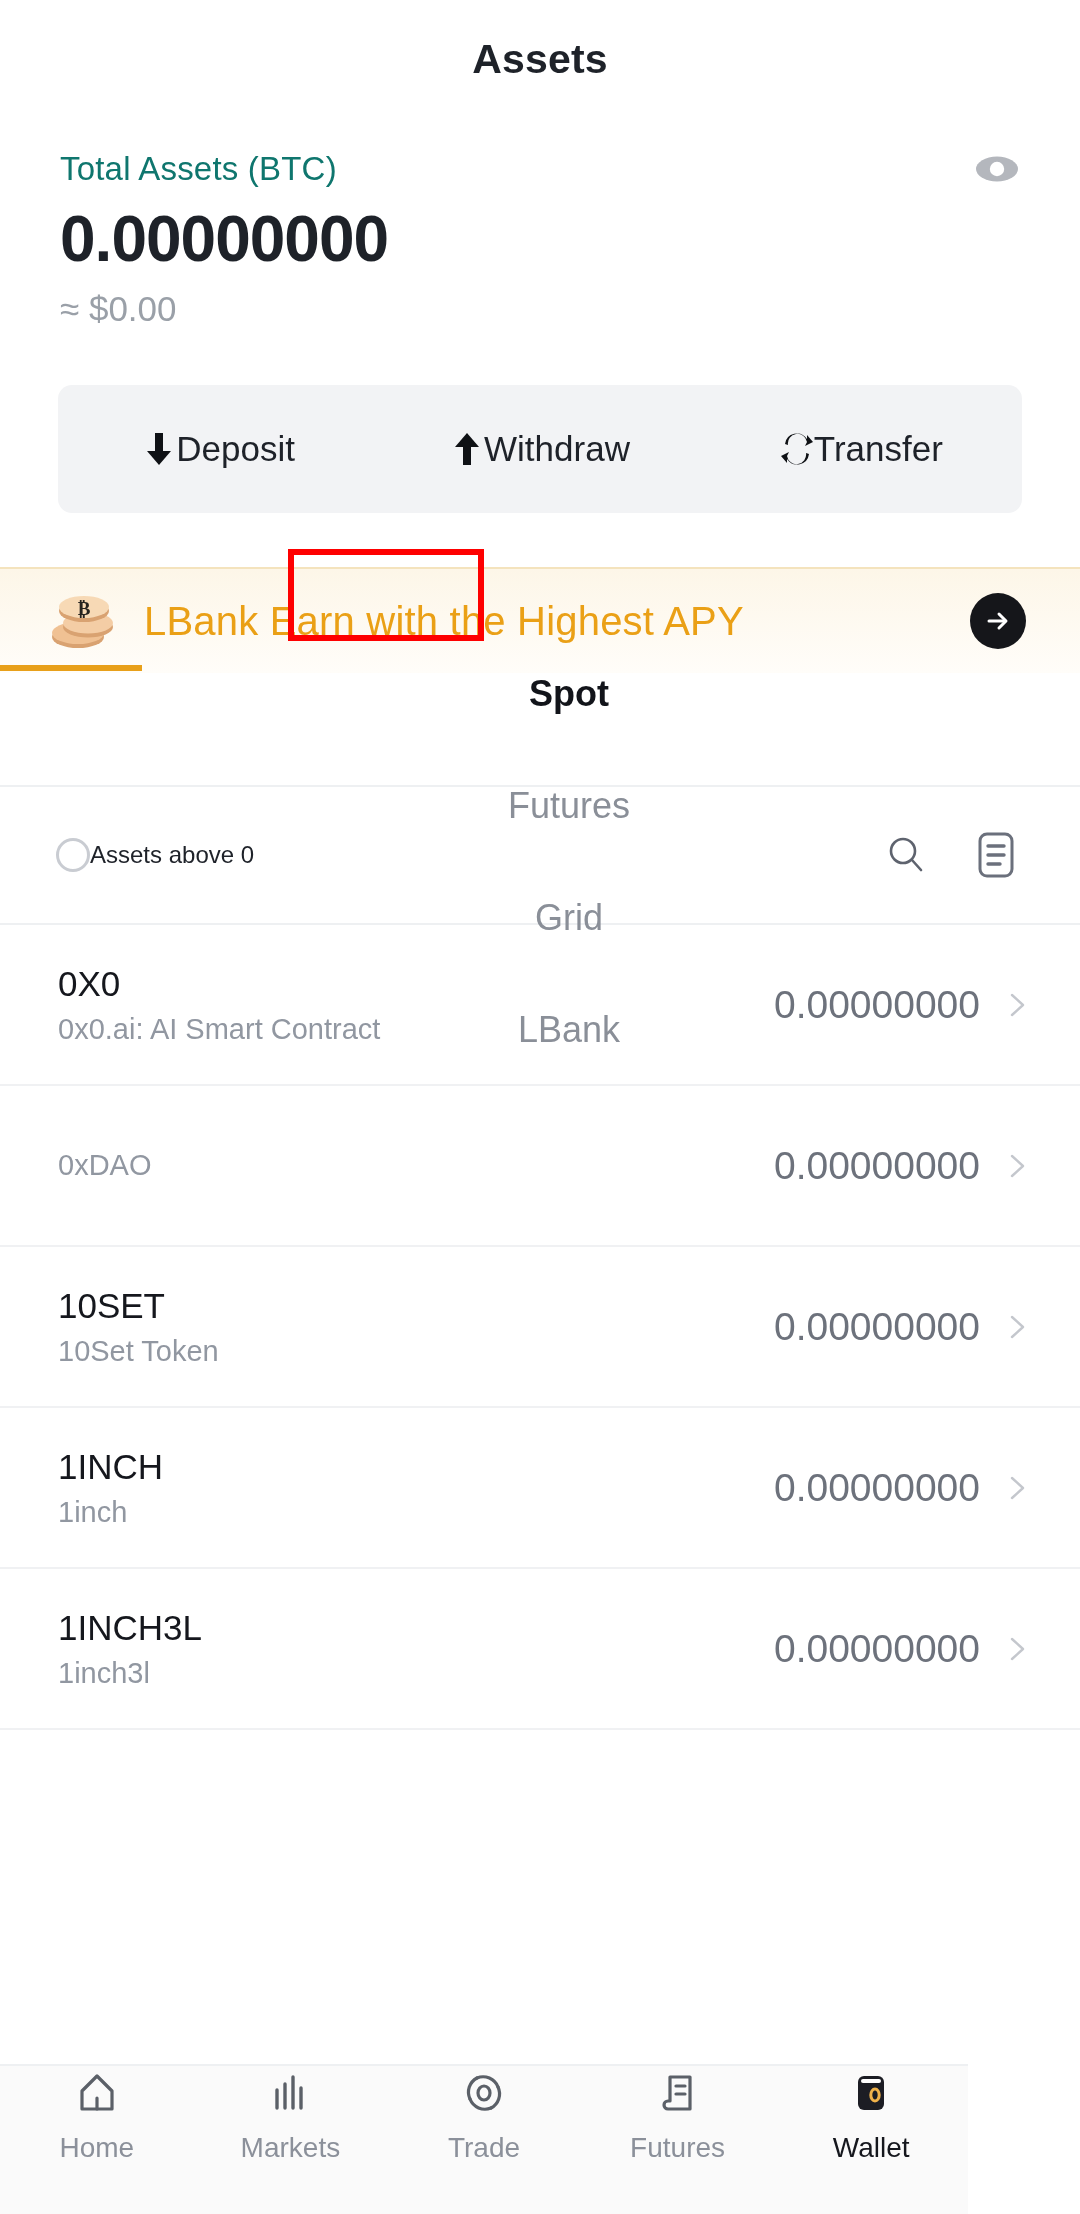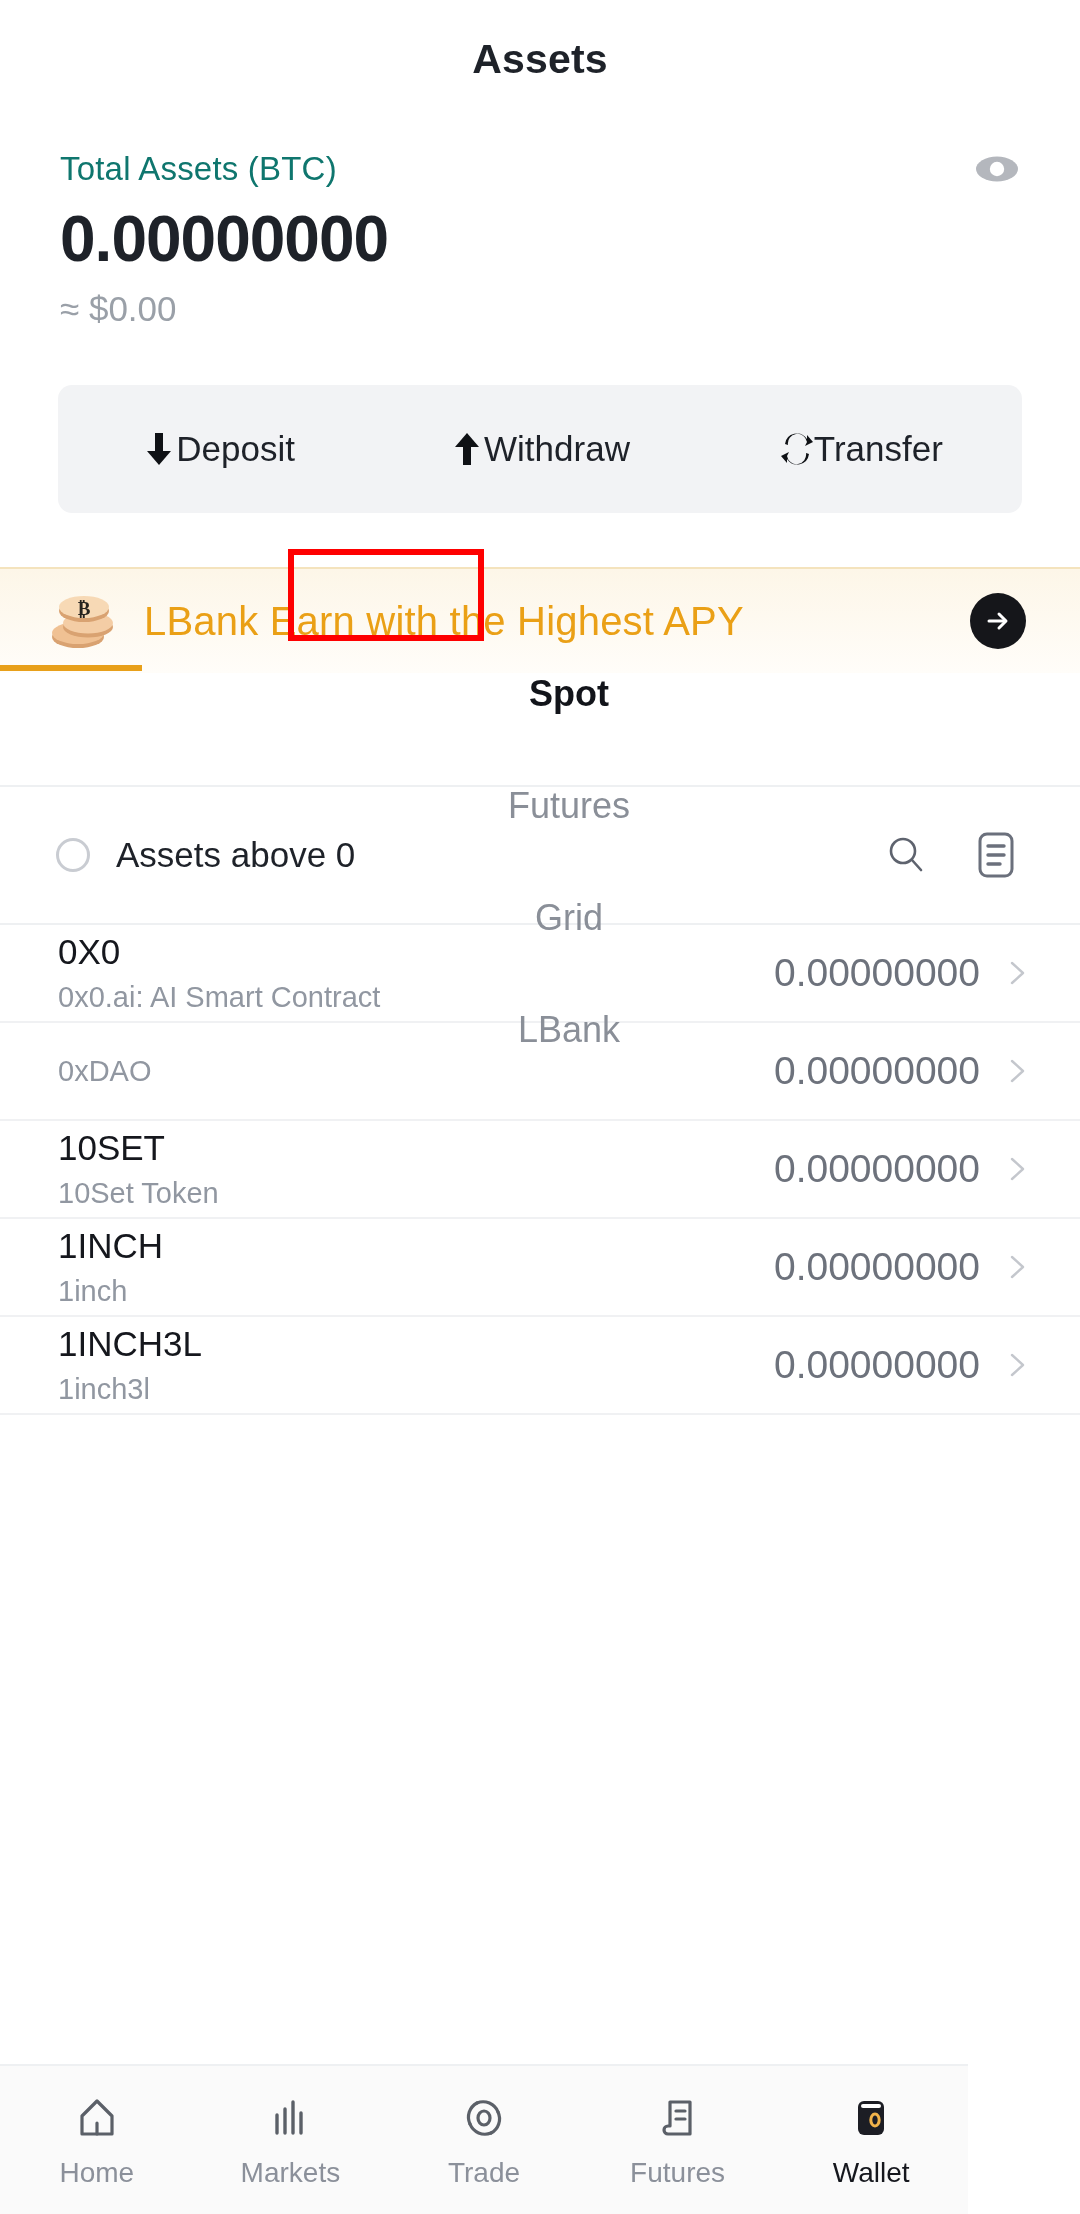--- a/index.html
+++ b/index.html
@@ -185,40 +185,39 @@
   }
   .radio {
     width: 34px;
     height: 34px;
     border-radius: 50%;
     border: 3px solid #c9ccd2;
     box-sizing: border-box;
     flex: 0 0 auto;
   }
   .filter-label {
-    margin-left: 26px;
-    font-size: 35px;
+    font-size: 24px;
     color: #1e2229;
     flex: 1;
   }
   .icon-btn {
     width: 56px;
     height: 56px;
     display: flex;
     align-items: center;
     justify-content: center;
     margin-left: 34px;
   }
 
   
   .asset-list {
     background: #fff;
   }
   .asset-row {
-    height: 98px;
+    height: 161px;
     display: flex;
     align-items: center;
     padding: 0 50px 0 58px;
     border-bottom: 2px solid #f0f1f3;
     box-sizing: border-box;
   }
   .asset-left {
     flex: 1;
     display: flex;
     flex-direction: column;
@@ -247,21 +246,21 @@
   
   .bottom-nav {
     position: absolute;
     left: 0;
     bottom: 0;
     width: 968px;
     height: 150px;
     background: #fafafa;
     border-top: 2px solid #eef0f2;
     display: flex;
-    align-items: center;
+    align-items: flex-start;
     box-sizing: border-box;
   }
   .nav-item {
     flex: 1;
     display: flex;
     flex-direction: column;
     align-items: center;
     justify-content: center;
     gap: 12px;
   }

